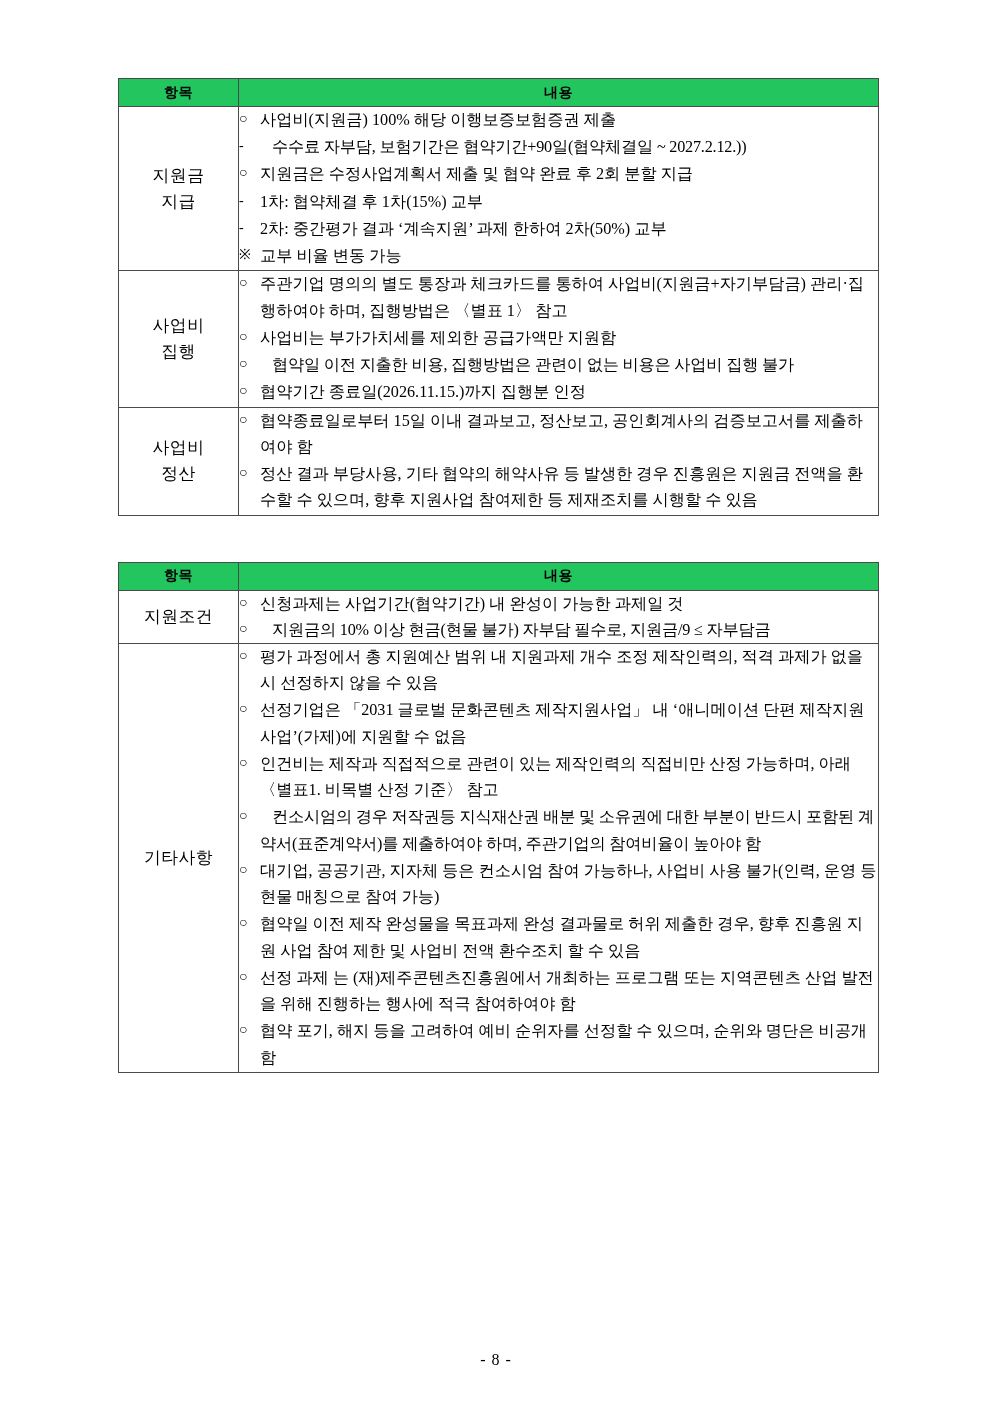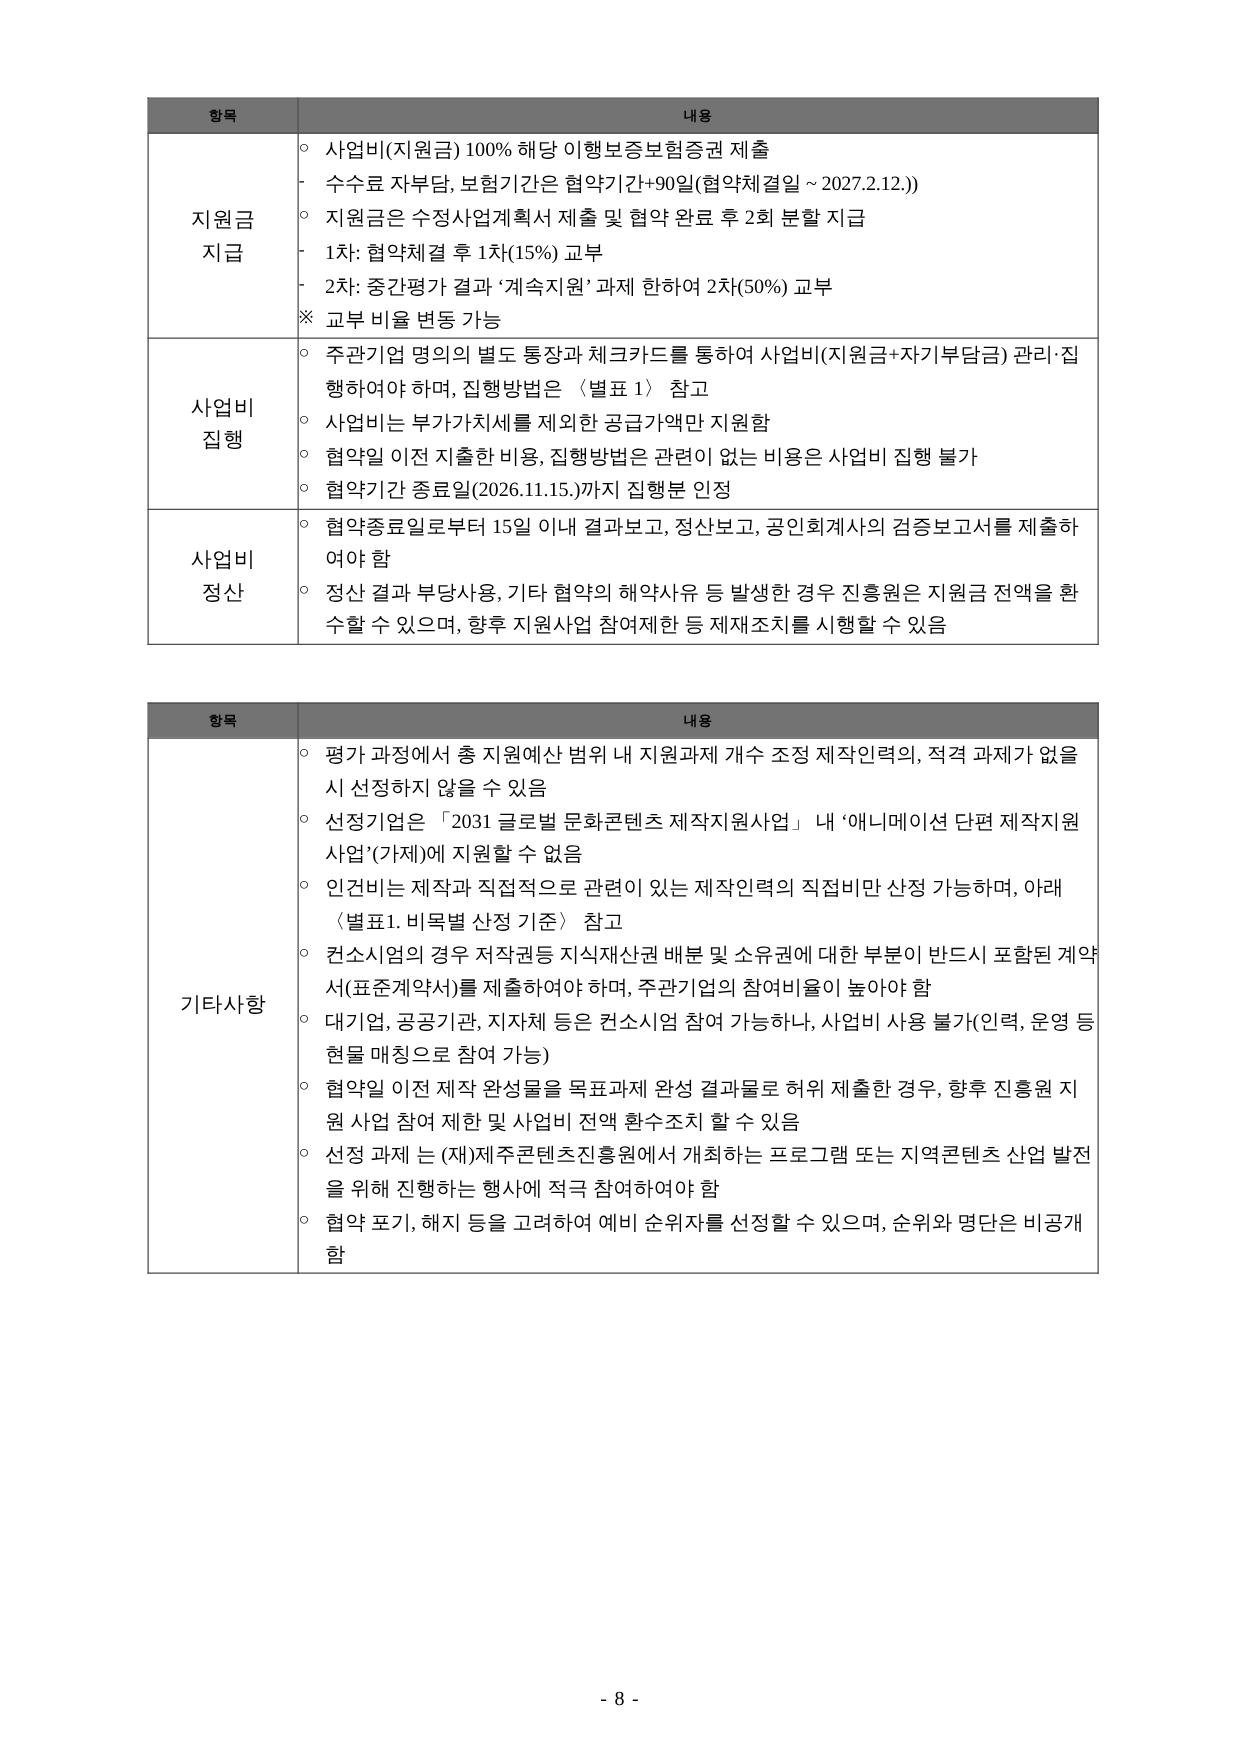--- a/index.html
+++ b/index.html
@@ -38,24 +38,24 @@
     margin: 0 auto 0 56px;
     width: 760px;
     font-size: 16.2px;
   }
   table.doc-table td, table.doc-table th {
     border: 1px solid #4a4a4a;
     vertical-align: middle;
     padding: 0;
   }
   .hdr-row th {
-    background: #737373;
+    background: #22c55e;
     text-align: center;
     font-weight: bold;
-    font-size: 11px;
+    font-size: 14px;
     height: 27px;
     letter-spacing: 0.5px;
   }
   .col-item { width: 120px; }
   .col-content { width: 640px; }
 
   td.item-cell {
     text-align: center;
     font-weight: normal;
     font-size: 16.8px;
@@ -93,21 +93,21 @@
     line-height: 1.6;
   }
   li.note {
     padding-left: 42px;
   }
   li.note .mk {
     left: 24px;
     font-size: 13.5px;
     line-height: 1.8;
   }
-  .tight { letter-spacing: -0.2px; }
+  .tight { letter-spacing: -0.2px; margin-left: 12px; }
   .spacer-lg { height: 46px; }
   .footer {
     position: absolute;
     bottom: 34px;
     left: 0;
     width: 992px;
     text-align: center;
     font-size: 16px;
     letter-spacing: 1px;
   }
@@ -186,20 +186,31 @@
     </colgroup>
     <thead>
       <tr class="hdr-row">
         <th>항목</th>
         <th>내용</th>
       </tr>
     </thead>
     <tbody>
       <tr>
         <td class="item-cell">
+          <div>지원조건</div>
+        </td>
+        <td class="content-cell two-line">
+          <ul class="bullets">
+            <li><span class="mk">○</span><span>신청과제는 사업기간(협약기간) 내 완성이 가능한 과제일 것</span></li>
+            <li><span class="mk">○</span><span class="tight">지원금의 10% 이상 현금(현물 불가) 자부담 필수로, 지원금/9 ≤ 자부담금</span></li>
+          </ul>
+        </td>
+      </tr>
+      <tr>
+        <td class="item-cell">
           <div>기타사항</div>
         </td>
         <td class="content-cell">
           <ul class="bullets">
             <li><span class="mk">○</span><span>평가 과정에서 총 지원예산 범위 내 지원과제 개수 조정 제작인력의, 적격 과제가 없을 시 선정하지 않을 수 있음</span></li>
             <li><span class="mk">○</span><span>선정기업은 「2031 글로벌 문화콘텐츠 제작지원사업」 내 ‘애니메이션 단편 제작지원사업’(가제)에 지원할 수 없음</span></li>
             <li><span class="mk">○</span><span>인건비는 제작과 직접적으로 관련이 있는 제작인력의 직접비만 산정 가능하며, 아래 〈별표1. 비목별 산정 기준〉 참고</span></li>
             <li><span class="mk">○</span><span class="tight">컨소시엄의 경우 저작권등 지식재산권 배분 및 소유권에 대한 부분이 반드시 포함된 계약서(표준계약서)를 제출하여야 하며, 주관기업의 참여비율이 높아야 함</span></li>
             <li><span class="mk">○</span><span>대기업, 공공기관, 지자체 등은 컨소시엄 참여 가능하나, 사업비 사용 불가(인력, 운영 등 현물 매칭으로 참여 가능)</span></li>
             <li><span class="mk">○</span><span>협약일 이전 제작 완성물을 목표과제 완성 결과물로 허위 제출한 경우, 향후 진흥원 지원 사업 참여 제한 및 사업비 전액 환수조치 할 수 있음</span></li>

